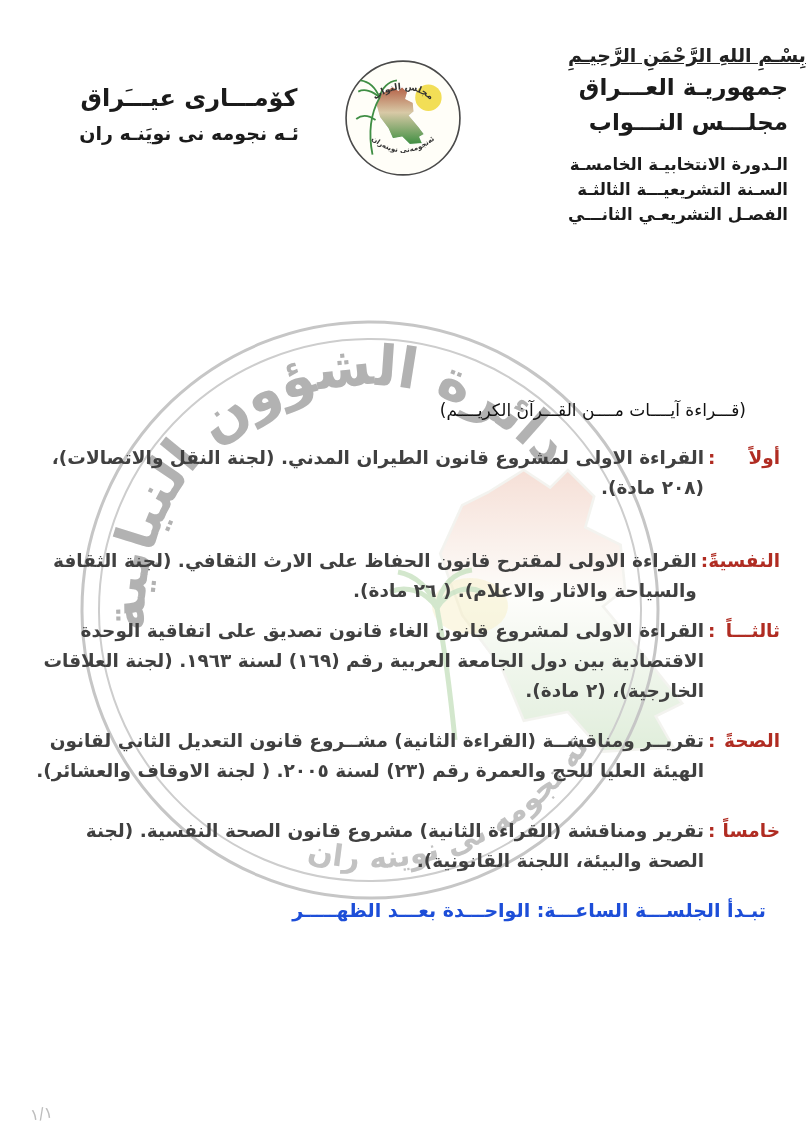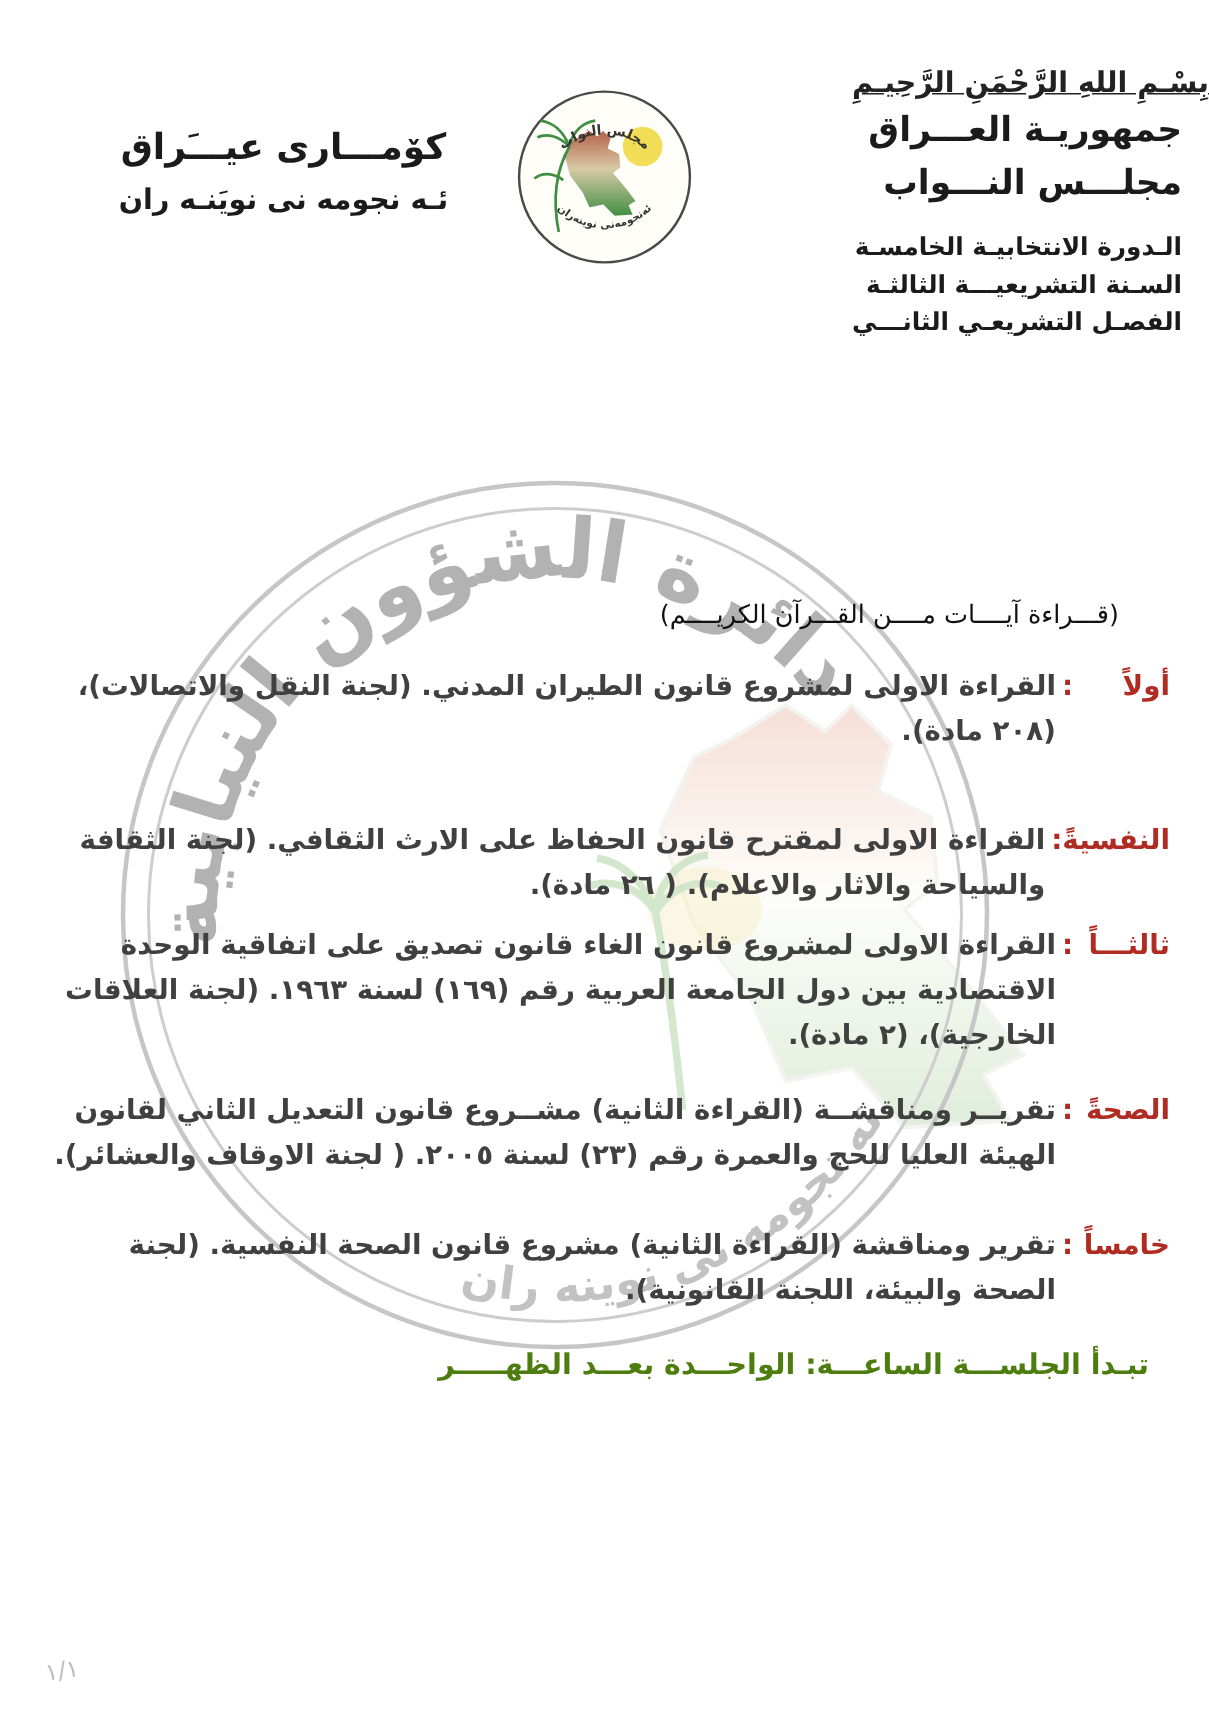--- a/index.html
+++ b/index.html
@@ -41,21 +41,21 @@
   .item-label { flex:0 0 76px; display:flex; justify-content:space-between; color:#b02c22; white-space:nowrap; }
   .item-label .sep { padding-left:4px; }
   .item-text { flex:1; color:#404040; }
   .item.m1 { margin-bottom:43px; }
   .item.m2 { margin-bottom:10px; }
   .item.m3 { margin-bottom:20px; }
   .item.m4 { margin-bottom:30px; }
 
   .footer-line {
     position:absolute; top:899px; right:40px;
-    color:#4d7c0f; font-weight:bold; font-size:19px;
+    color:#1d4ed8; font-weight:bold; font-size:19px;
   }
 
   .page-num {
     position:absolute; top:1104px; left:30px;
     color:#bdbdbd; font-size:16px; transform:rotate(-8deg); direction:ltr;
   }
 </style>
 </head>
 <body>
 

